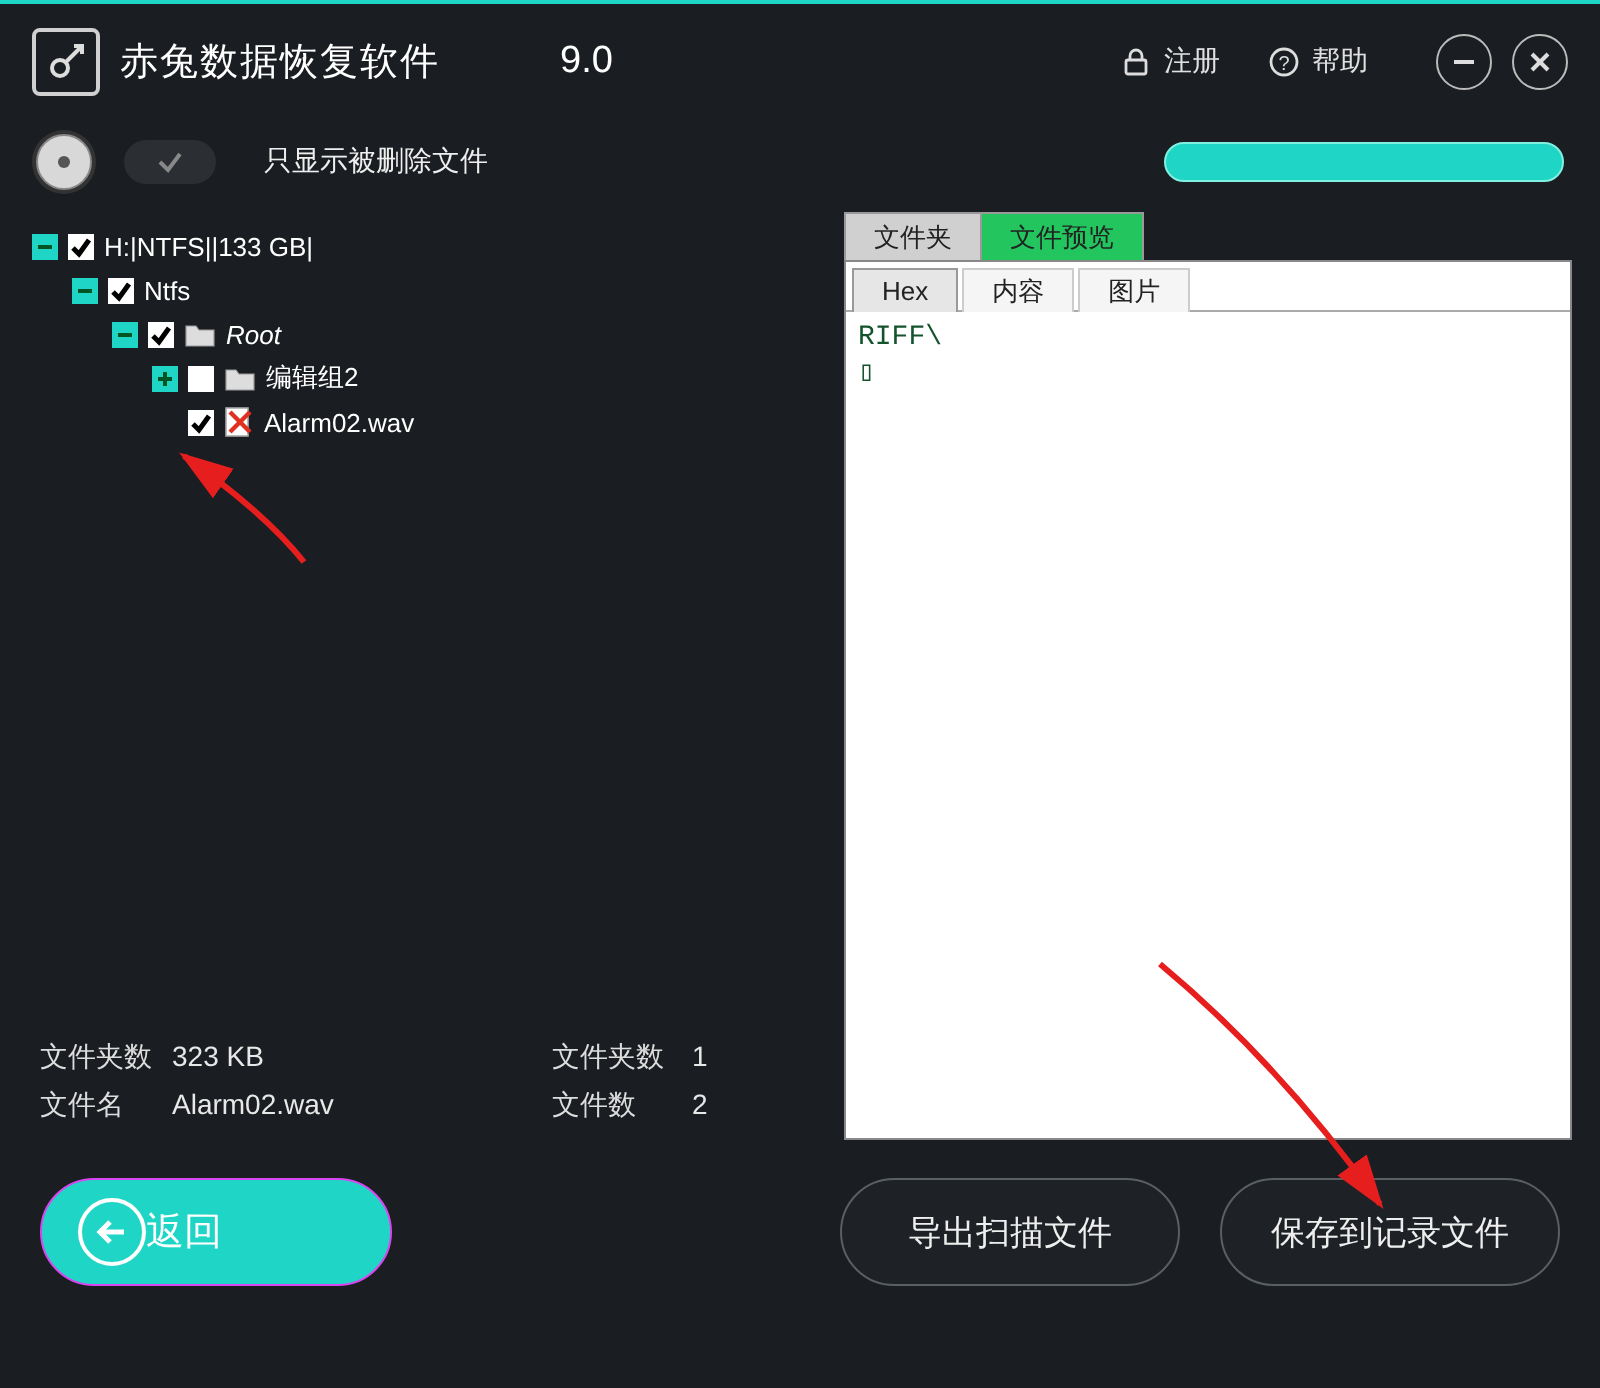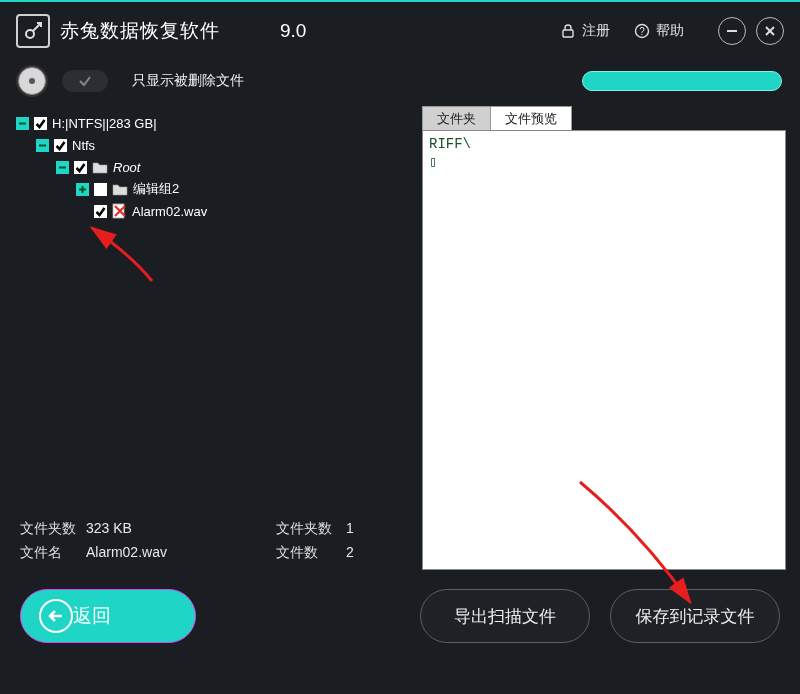--- a/index.html
+++ b/index.html
@@ -89,21 +89,21 @@
     row-gap:6px;font-size:14px;color:#e8e8e8;
   }
   .stats .lbl{color:#ddd;}
   
   .preview-side{flex:1;display:flex;flex-direction:column;}
   .outer-tabs{
     display:flex;height:24px;
   }
   .otab{
     padding:0 14px;height:24px;display:flex;align-items:center;
-    background:#ffffff;color:#222;border:1px solid #999;font-size:13px;
+    background:#22c55e;color:#222;border:1px solid #999;font-size:13px;
     border-bottom:none;cursor:pointer;
   }
   .otab.inactive{background:#d0d0d0;}
   .otab + .otab{margin-left:-1px;}
   .preview-box{
     flex:1;background:#fff;border:1px solid #888;
     display:flex;flex-direction:column;
   }
   .inner-tabs{
     display:flex;height:25px;border-bottom:1px solid #aaa;
@@ -210,21 +210,21 @@
         <div class="exp">
             <svg viewBox="0 0 9 9">
               <line x1="1" y1="4.5" x2="8" y2="4.5"></line>
             </svg>
           </div>
         <div class="cb">
             <svg viewBox="0 0 11 11">
               <polyline points="1.5,6 4.5,9 9.5,2"></polyline>
             </svg>
           </div>
-        <span>H:|NTFS||283 GB|</span>
+        <span>H:|NTFS||133 GB|</span>
       </div>
 
       <div class="tree-row indent1">
         <div class="exp">
             <svg viewBox="0 0 9 9">
               <line x1="1" y1="4.5" x2="8" y2="4.5"></line>
             </svg>
           </div>
         <div class="cb">
             <svg viewBox="0 0 11 11">
@@ -305,20 +305,25 @@
       <span>2</span>
     </div>
   </div>
 
   <div class="preview-side">
     <div class="outer-tabs">
       <div class="otab inactive">文件夹</div>
       <div class="otab">文件预览</div>
     </div>
     <div class="preview-box">
+      <div class="inner-tabs">
+        <div class="itab">Hex</div>
+        <div class="itab inactive">内容</div>
+        <div class="itab inactive">图片</div>
+      </div>
       <div class="preview-content">RIFF\
 ▯</div>
     </div>
   </div>
 </div>
 
 <div class="bottom">
   <div class="back-btn">
     <div class="circ">
       <svg viewBox="0 0 18 18">

